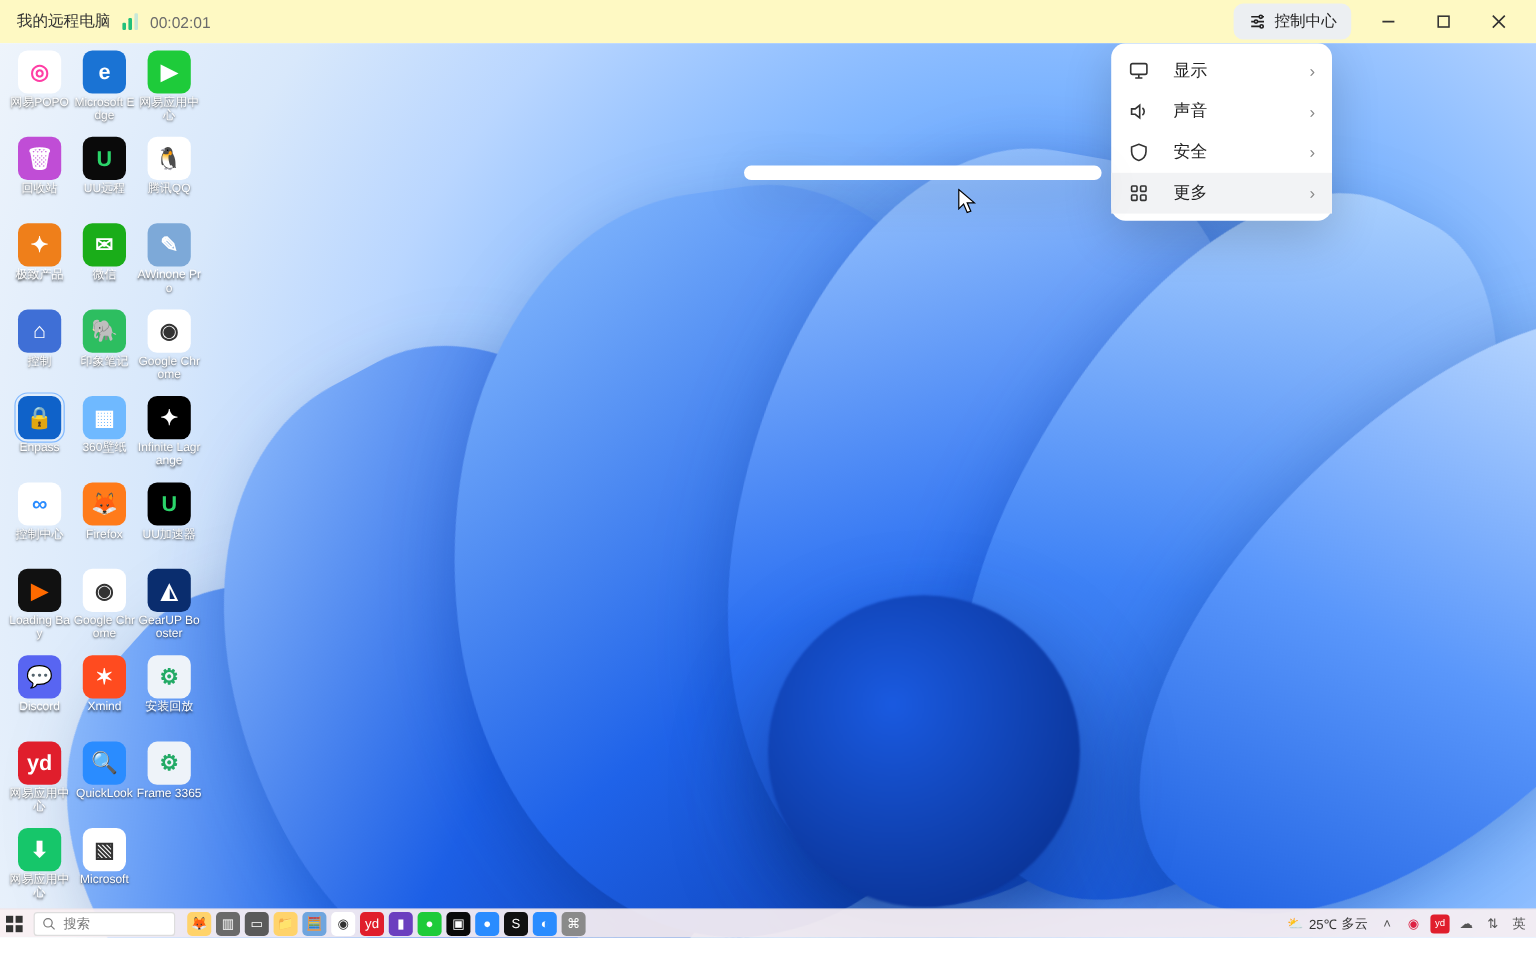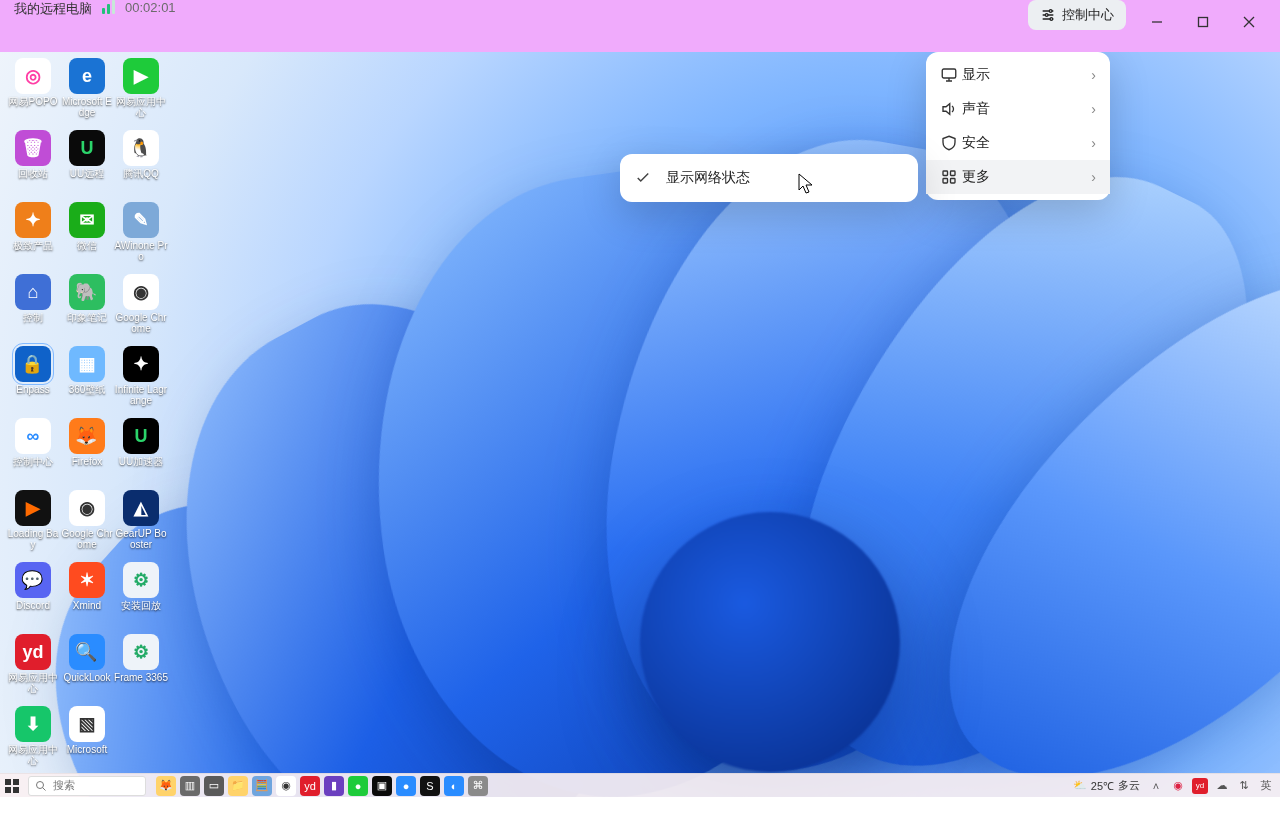--- a/index.html
+++ b/index.html
@@ -1,24 +1,24 @@
 <!DOCTYPE html>
 <html><head>
 <meta charset="utf-8">
 <style>
 * { margin: 0; padding: 0; box-sizing: border-box; font-family: "Segoe UI", "Microsoft YaHei", sans-serif; }
 html, body { width: 1280px; height: 813px; overflow: hidden; background: #fff; }
 
 
 .titlebar {
-  height: 52px;
+  height: 36px;
   display: flex;
-  align-items: flex-start;
+  align-items: center;
   padding: 0 8px 0 14px;
-  background: #f0abfc;
+  background: #fef9c3;
   font-size: 13px;
   color: #333;
 }
 .titlebar .signal { display: inline-flex; align-items: flex-end; gap: 2px; margin: 0 10px; }
 .titlebar .signal span { width: 3px; background: #21c07a; border-radius: 1px; }
 .titlebar .signal span:nth-child(1){height:6px}
 .titlebar .signal span:nth-child(2){height:10px}
 .titlebar .signal span:nth-child(3){height:14px; background:#c7e8d8}
 .titlebar .timer { color: #6b6b6b; font-variant-numeric: tabular-nums; }
 .titlebar .spacer { flex: 1; }
@@ -66,21 +66,21 @@
 .dicon.selected .box { outline: 1px solid rgba(120,180,255,0.9); outline-offset: 2px; background-color: rgba(120,180,255,0.15); }
 
 
 .cc-menu {
   position: absolute; right: 170px; top: 0;
   width: 184px; background: #fff; border-radius: 12px;
   box-shadow: 0 12px 40px rgba(0,0,0,0.18);
   padding: 6px 0;
   z-index: 30;
 }
-.cc-item { display: flex; align-items: center; gap: 4px; padding: 8px 14px; font-size: 14px; color: #222; cursor: pointer; }
+.cc-item { display: flex; align-items: center; gap: 20px; padding: 8px 14px; font-size: 14px; color: #222; cursor: pointer; }
 .cc-item.highlight { background: #f2f3f5; }
 .cc-item .arrow { margin-left: auto; color: #888; }
 .cc-icon { width: 18px; display:flex; justify-content:center; color:#333; }
 
 .cc-submenu {
   position: absolute; right: 362px; top: 102px;
   width: 298px; background: #fff; border-radius: 12px;
   box-shadow: 0 12px 40px rgba(0,0,0,0.18);
   padding: 6px 0;
   z-index: 31;
@@ -320,28 +320,20 @@
             <rect x="4" y="14" width="6" height="6" rx="1"></rect>
             <rect x="14" y="14" width="6" height="6" rx="1"></rect>
           </svg>
         </span>
         <span>更多</span>
         <span class="arrow">›</span>
       </div>
     </div>
 
   <div class="cc-submenu" id="cc-submenu">
-      <div class="sub-item">
-        <span class="sub-icon">
-          <svg width="18" height="18" viewBox="0 0 24 24" fill="none" stroke="currentColor" stroke-width="2">
-            <path d="M5 12l4 4 10-10"></path>
-          </svg>
-        </span>
-        <span>显示网络状态</span>
-      </div>
     </div>
 
   <svg class="cursor" width="18" height="22" viewBox="0 0 18 22">
     <path d="M1 1l0 16 4-4 3 7 3-1-3-7 6 0z" fill="#fff" stroke="#000" stroke-width="1"></path>
   </svg>
 
   <div class="taskbar">
     <div class="tb-start">
       <svg width="14" height="14" viewBox="0 0 14 14">
         <rect x="0" y="0" width="6" height="6" fill="#333"></rect>

